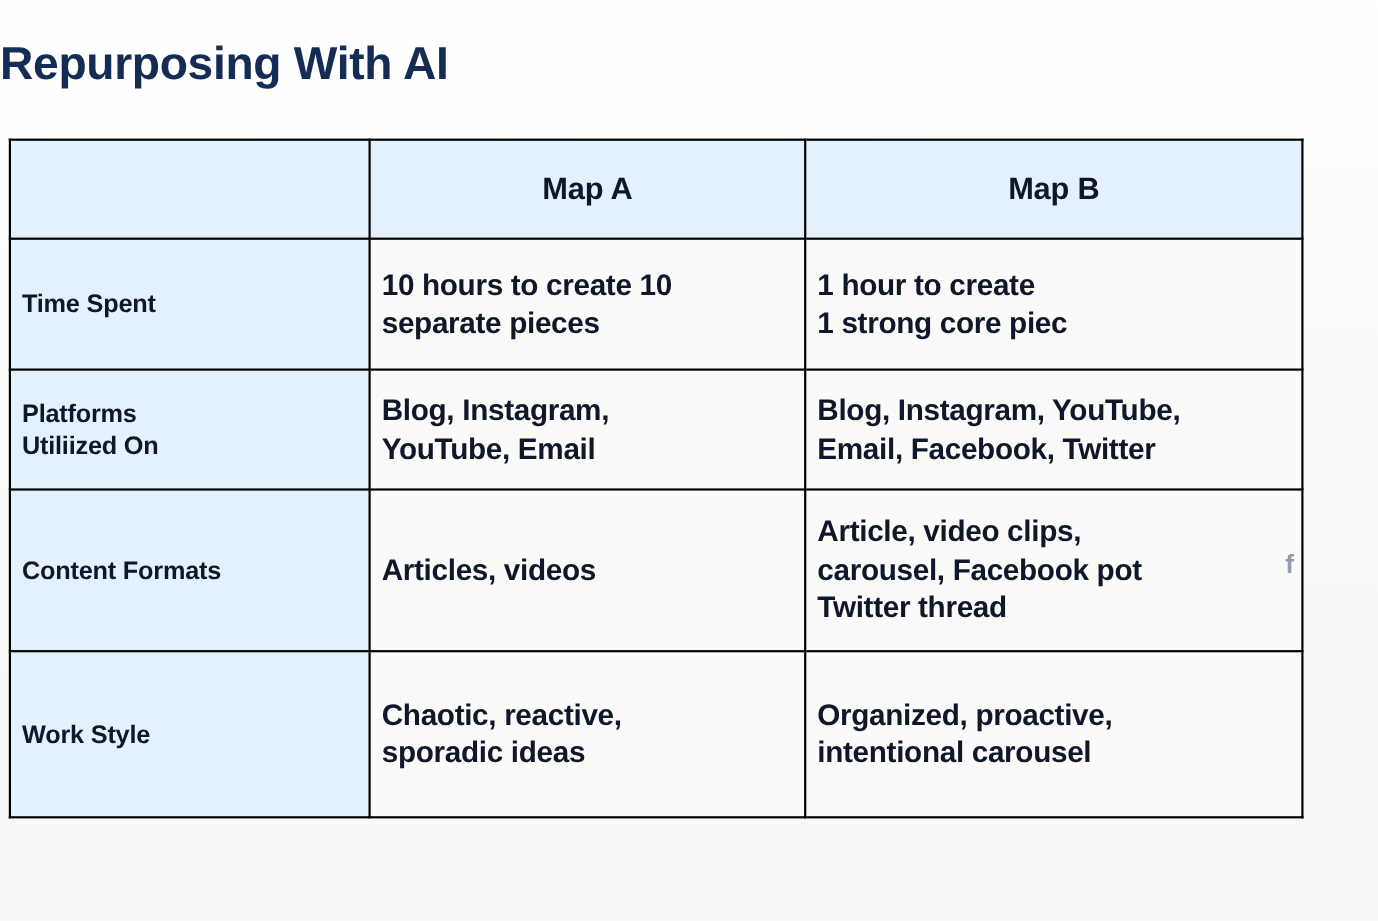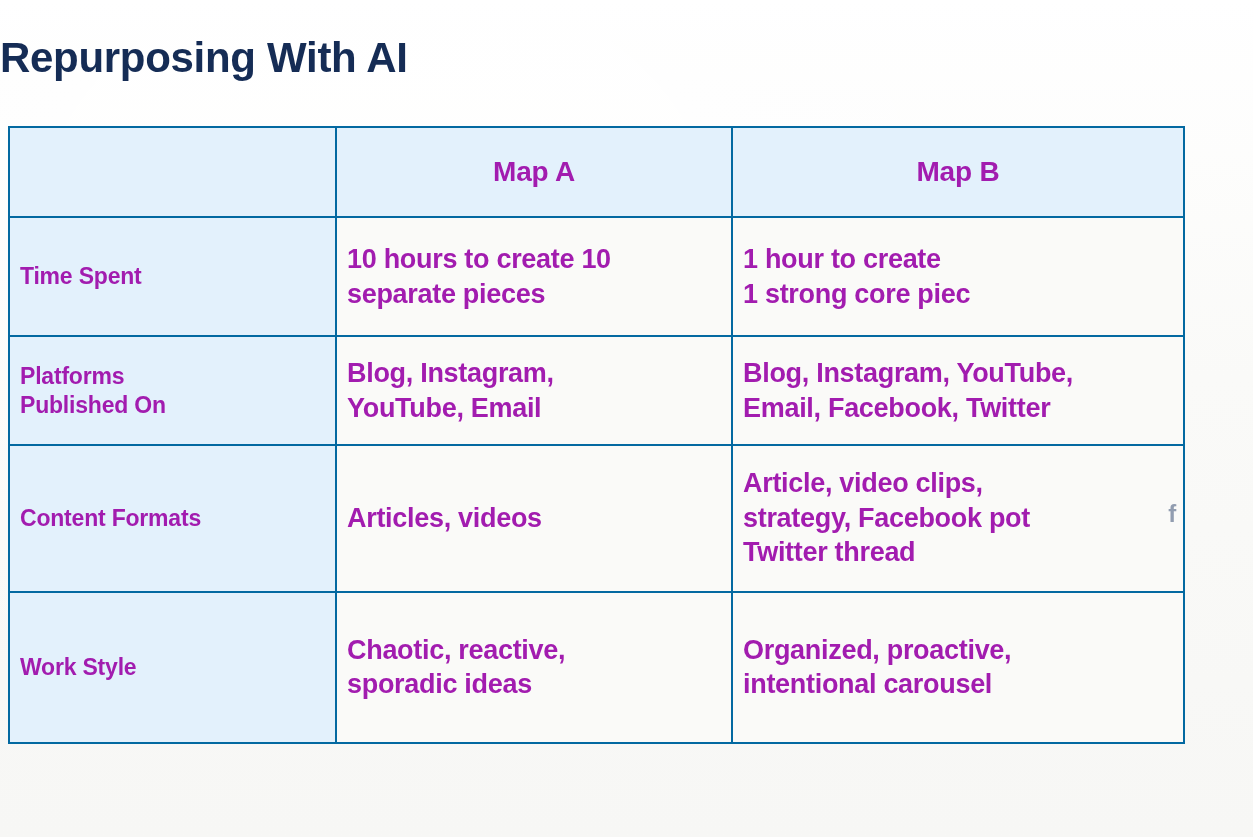--- a/index.html
+++ b/index.html
@@ -47,24 +47,24 @@
     width: 1175px;
     height: 618px;
   }
   table.matrix {
     width: 1175px;
     height: 618px;
     border-collapse: collapse;
     table-layout: fixed;
   }
   table.matrix td, table.matrix th {
-    border: 2px solid #0369a1;
+    border: 2px solid #000000;
     padding: 6px 10px;
     vertical-align: middle;
-    color: #a21caf;
+    color: #0f172a;
   }
   col.c1 { width: 327px; }
   col.c2 { width: 396px; }
   col.c3 { width: 452px; }
 
   .hcell {
     background: #e3f1fc;
     font-size: 28px;
     font-weight: bold;
     letter-spacing: -0.2px;
@@ -142,42 +142,42 @@
           <td class="datacell">
             <span class="ln">1 hour to create</span>
             <span class="ln">1 strong core piec</span>
           </td>
         </tr>
 
 
         <tr class="r-2">
           <td class="rowhead">
             <span class="ln">Platforms</span>
-            <span class="ln">Published On</span>
+            <span class="ln">Utiliized On</span>
           </td>
           <td class="datacell">
             <span class="ln">Blog, Instagram,</span>
             <span class="ln">YouTube, Email</span>
           </td>
           <td class="datacell">
             <span class="ln">Blog, Instagram, YouTube,</span>
             <span class="ln">Email, Facebook, Twitter</span>
           </td>
         </tr>
 
         <tr class="r-3">
           <td class="rowhead">
             <span class="ln">Content Formats</span>
           </td>
           <td class="datacell">
             <span class="ln">Articles, videos</span>
           </td>
           <td class="datacell">
             <span class="ln">Article, video clips,</span>
-            <span class="ln artifact">strategy, Facebook pot</span>
+            <span class="ln artifact">carousel, Facebook pot</span>
             <span class="ln">Twitter thread</span>
           </td>
         </tr>
 
         <tr class="r-4">
           <td class="rowhead">
             <span class="ln">Work Style</span>
           </td>
           <td class="datacell">
             <span class="ln">Chaotic, reactive,</span>

